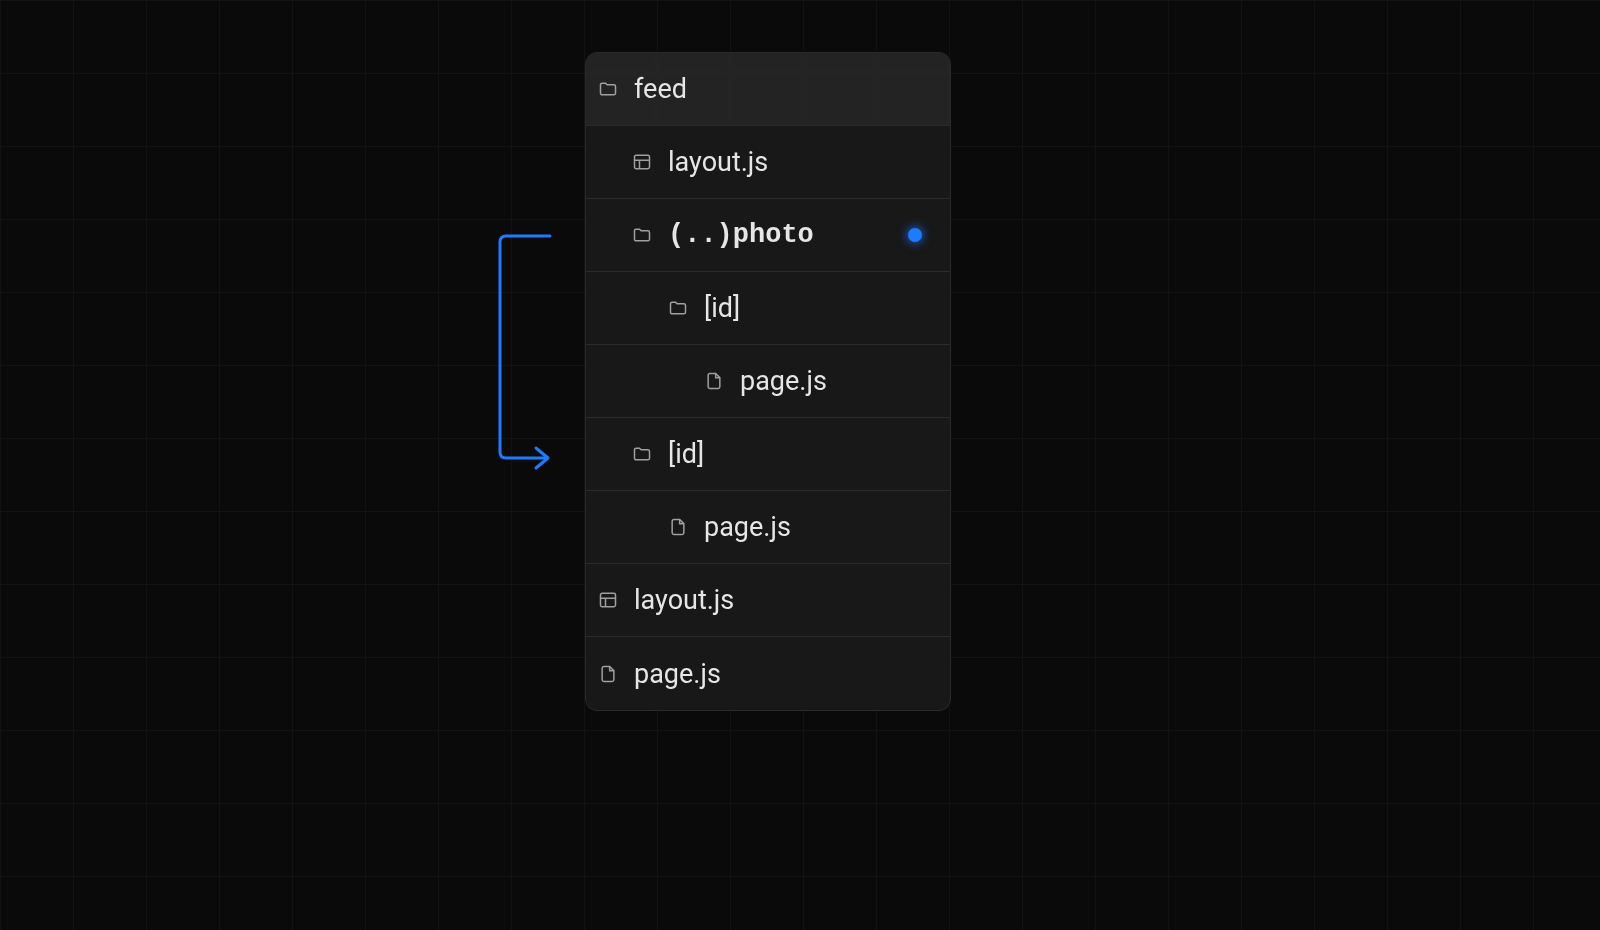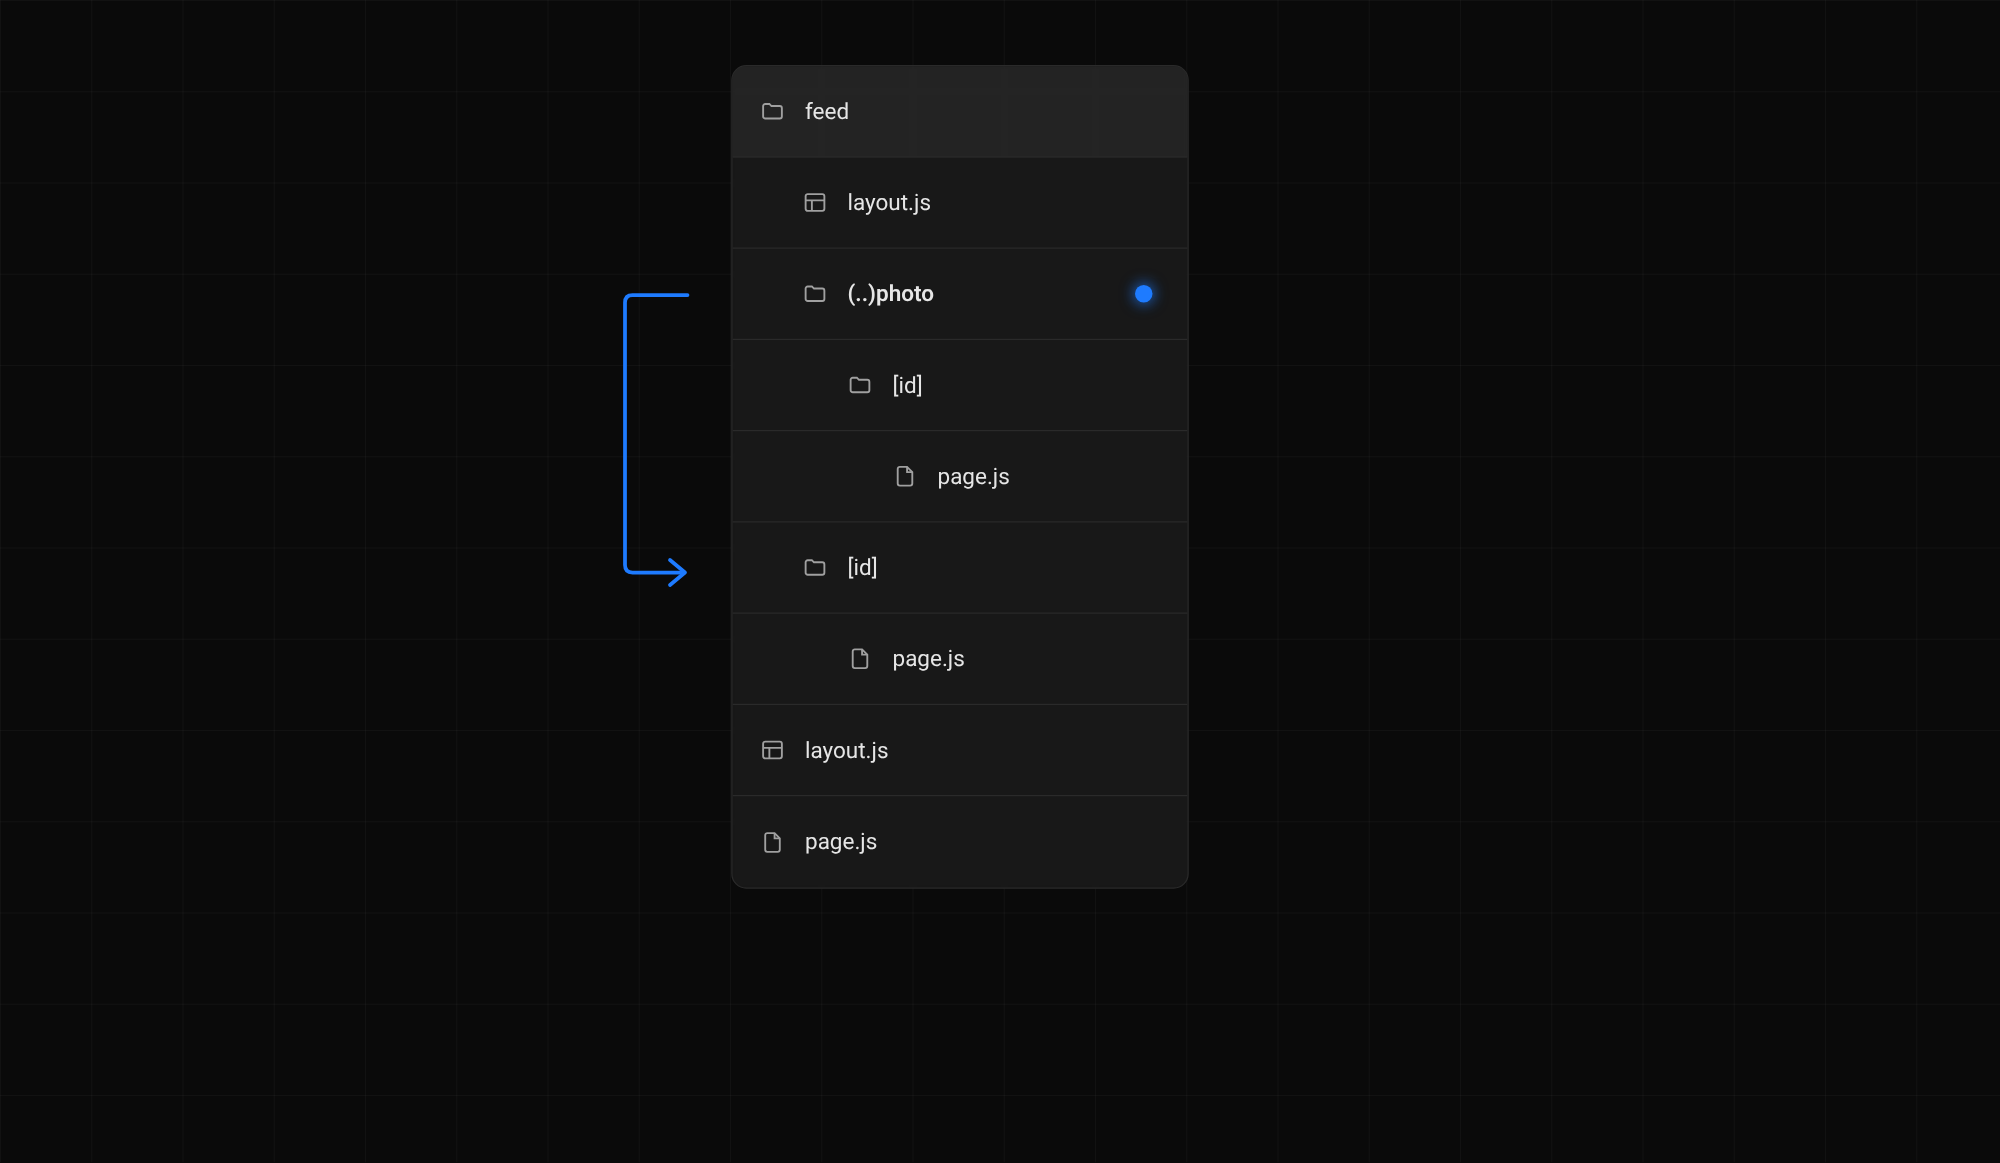--- a/index.html
+++ b/index.html
@@ -35,30 +35,30 @@
     overflow: hidden;
     backdrop-filter: blur(2px);
   }
 
   .row {
     height: 73px;
     border-bottom: 1px solid #2a2a2a;
     display: flex;
     align-items: center;
     position: relative;
-    padding-left: 22px;
+    padding-left: 12px;
     padding-right: 22px;
     color: #e6e6e6;
-    font-size: 18px;
+    font-size: 27px;
   }
   .row:last-child { border-bottom: none; }
   .row.header { background: rgba(60,60,60,0.35); }
 
   .label { white-space: nowrap; }
-  .bold { font-weight: 600; }
+  .bold { font-weight: 600; font-family: Liberation Mono, monospace; }
 
   .icon {
     width: 20px;
     height: 20px;
     flex: 0 0 20px;
     display: inline-flex;
     align-items: center;
     justify-content: center;
     color: #a0a0a0;
     margin-right: 16px;

